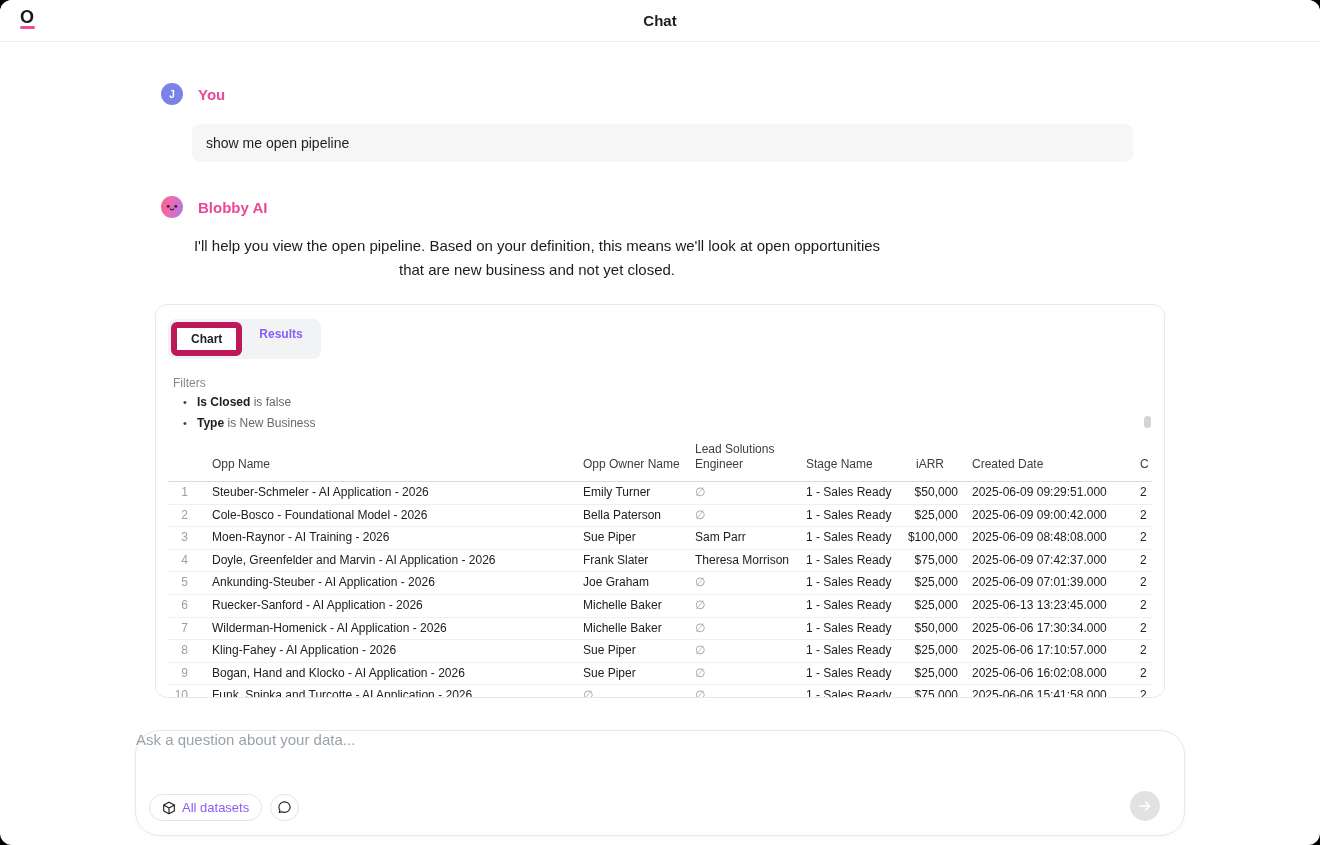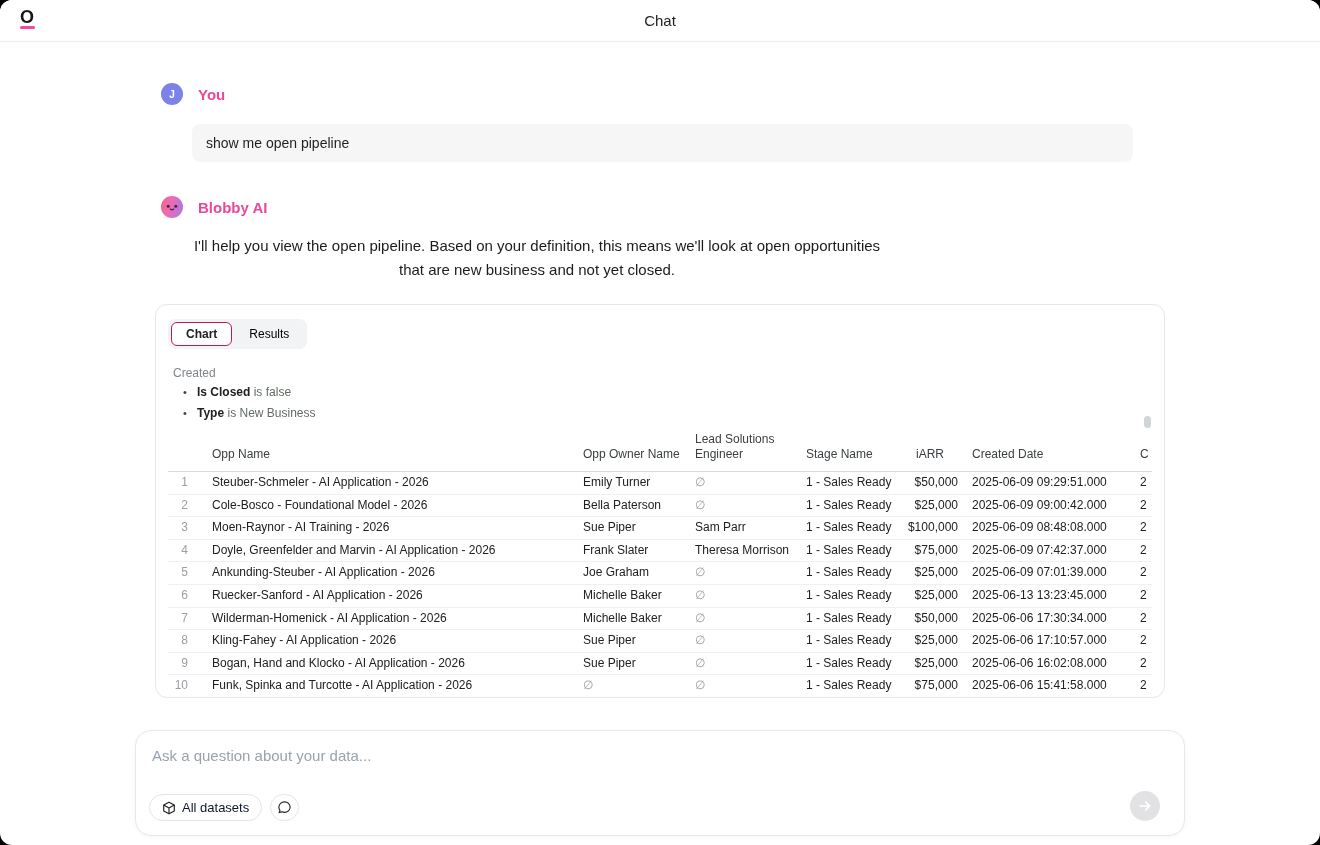--- a/index.html
+++ b/index.html
@@ -12,21 +12,21 @@
   
   .topbar {
     position: relative; height: 42px; border-bottom: 1px solid #ececec;
     display: flex; align-items: center; justify-content: center; background: #fff;
   }
   .logo {
     position: absolute; left: 16px; top: 7px; width: 22px; text-align: center;
   }
   .logo .o-glyph { font-size: 18px; font-weight: 700; color: #161616; line-height: 20px; display: block; }
   .logo .o-underline { display: block; width: 15px; height: 3px; background: #f5479c; border-radius: 2px; margin: -1px auto 0; }
-  .topbar-title { font-size: 15px; font-weight: 400; color: #1f1f1f; }
+  .topbar-title { font-size: 15px; font-weight: 700; color: #1f1f1f; }
 
   
   .chat-scroll { position: relative; }
   .chat-col { width: 1010px; margin: 0 auto; position: relative; }
 
   .msg-head { display: flex; align-items: center; gap: 15px; padding-left: 6px; }
   .avatar {
     width: 22px; height: 22px; border-radius: 50%; flex: 0 0 auto;
     display: flex; align-items: center; justify-content: center;
   }
@@ -48,24 +48,24 @@
   
   .card {
     margin: 22px 0 0 0; width: 1010px; height: 394px;
     border: 1px solid #e6e8ea; border-radius: 12px; background: #fff;
     padding: 14px 12px 12px 12px; position: relative; overflow: hidden;
   }
   .tabbar {
     display: inline-flex; background: #f1f3f4; border-radius: 8px; padding: 3px; gap: 2px;
   }
   .tab {
-    font-size: 12px; padding: 4px 14px; border-radius: 6px; color: #000000; font-weight: 400;
+    font-size: 12px; padding: 4px 14px; border-radius: 6px; color: #8b5cf6; font-weight: 700;
     cursor: pointer; border: 1px solid transparent;
   }
-  .tab.active { background: #fff; border: 1px solid #be185d; color: #202124; font-weight: 700; }
+  .tab.active { background: #fff; border: 6px solid #be185d; color: #202124; font-weight: 700; }
 
   .filters { margin: 17px 0 0 5px; }
   .filters-title { font-size: 12px; color: #80868b; }
   .filter-line { font-size: 12px; margin: 4px 0 0 10px; color: #202124; line-height: 17px; }
   .filter-bullet { display: inline-block; width: 14px; color: #3c4043; font-size: 11px; }
   .filter-field { font-weight: 700; color: #202124; }
   .filter-cond { color: #636b63; }
 
   
   .table-clip { margin-top: 10px; width: 984px; overflow: hidden; position: relative; }
@@ -89,32 +89,32 @@
   td.num-cell { color: #9aa0a6; text-align: right; padding-right: 24px; }
   .null-val { color: #9aa0a6; }
   .vscroll-thumb {
     position: absolute; right: 13px; top: 111px; width: 7px; height: 12px;
     background: #d2d5d8; border-radius: 4px;
   }
 
   
   .composer {
     width: 1050px; margin: 32px auto 0; height: 106px;
-    border: 1px solid #e7e8ea; border-radius: 16px; background: #fff;
-    box-shadow: 0 1px 4px rgba(0,0,0,0.04); position: relative; padding: 16px;
+    border: 1px solid #e7e8ea; border-radius: 25px; background: #fff;
+    box-shadow: 0 1px 4px rgba(0,0,0,0.04); position: relative; 
   }
   .composer-input {
     width: 900px; border: none; outline: none; font-size: 15px; color: #1f1f1f;
     font-family: "Liberation Sans", sans-serif; background: transparent;
   }
   .composer-input::placeholder { color: #9aa3ab; }
   .composer-actions { position: absolute; left: 13px; bottom: 14px; display: flex; gap: 8px; align-items: center; }
   .chip {
     display: inline-flex; align-items: center; gap: 6px; height: 27px; padding: 0 12px;
-    border: 1px solid #e2e4e6; border-radius: 999px; background: #fff; font-size: 13px; color: #0f172a;
+    border: 1px solid #e2e4e6; border-radius: 999px; background: #fff; font-size: 13px; color: #8b5cf6;
     cursor: pointer;
   }
   .chip-circle { width: 29px; height: 27px; padding: 0; justify-content: center; border-radius: 999px; }
   .send-btn {
     position: absolute; right: 24px; bottom: 14px; width: 30px; height: 30px; border-radius: 50%;
     background: #e2e2e4; border: none; display: flex; align-items: center; justify-content: center;
     cursor: pointer;
   }
   .icon-svg { display: block; }
 </style>
@@ -158,21 +158,21 @@
         <div class="bot-text">I'll help you view the open pipeline. Based on your definition, this means we'll look at open opportunities that are new business and not yet closed.</div>
       </div>
 
       <div class="card">
         <div class="tabbar">
           <div class="tab active">Chart</div>
           <div class="tab">Results</div>
         </div>
 
         <div class="filters">
-          <div class="filters-title">Created</div>
+          <div class="filters-title">Filters</div>
           <div class="filter-line">
             <span class="filter-bullet">•</span><span class="filter-field">Is Closed</span>&nbsp;<span class="filter-cond">is false</span>
           </div>
           <div class="filter-line">
             <span class="filter-bullet">•</span><span class="filter-field">Type</span>&nbsp;<span class="filter-cond">is New Business</span>
           </div>
         </div>
 
         <div class="table-clip">
           <table>

